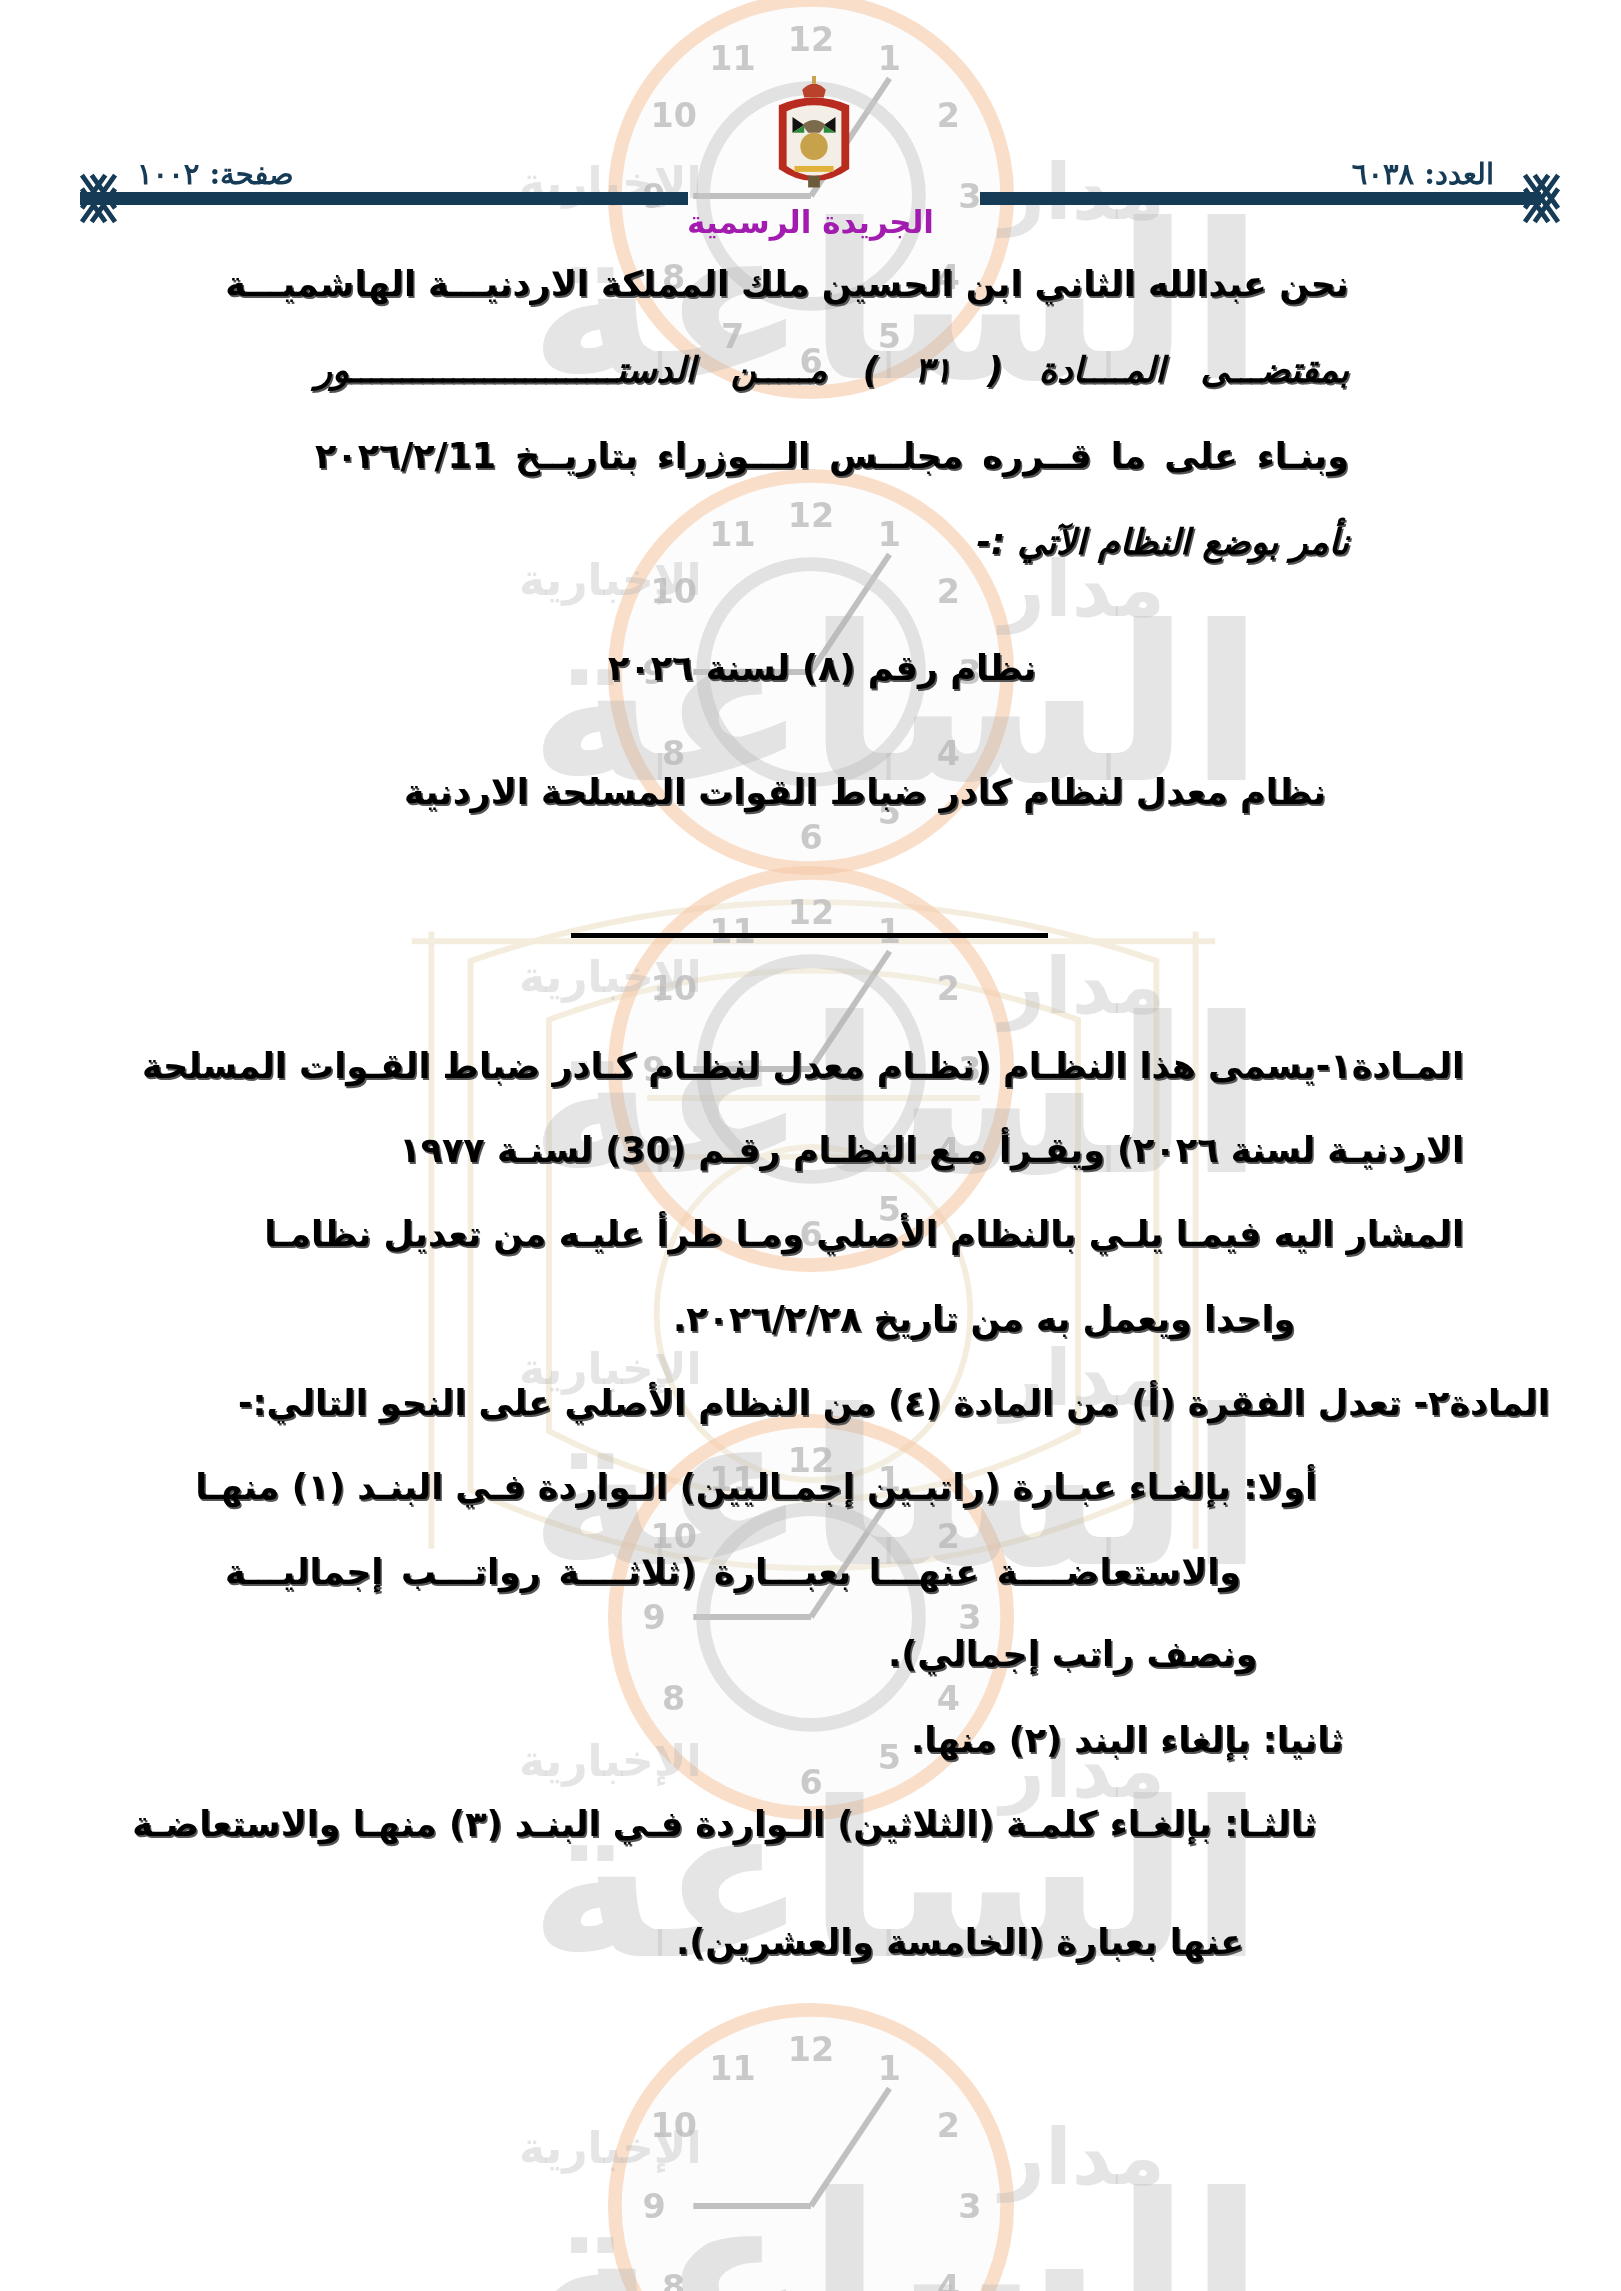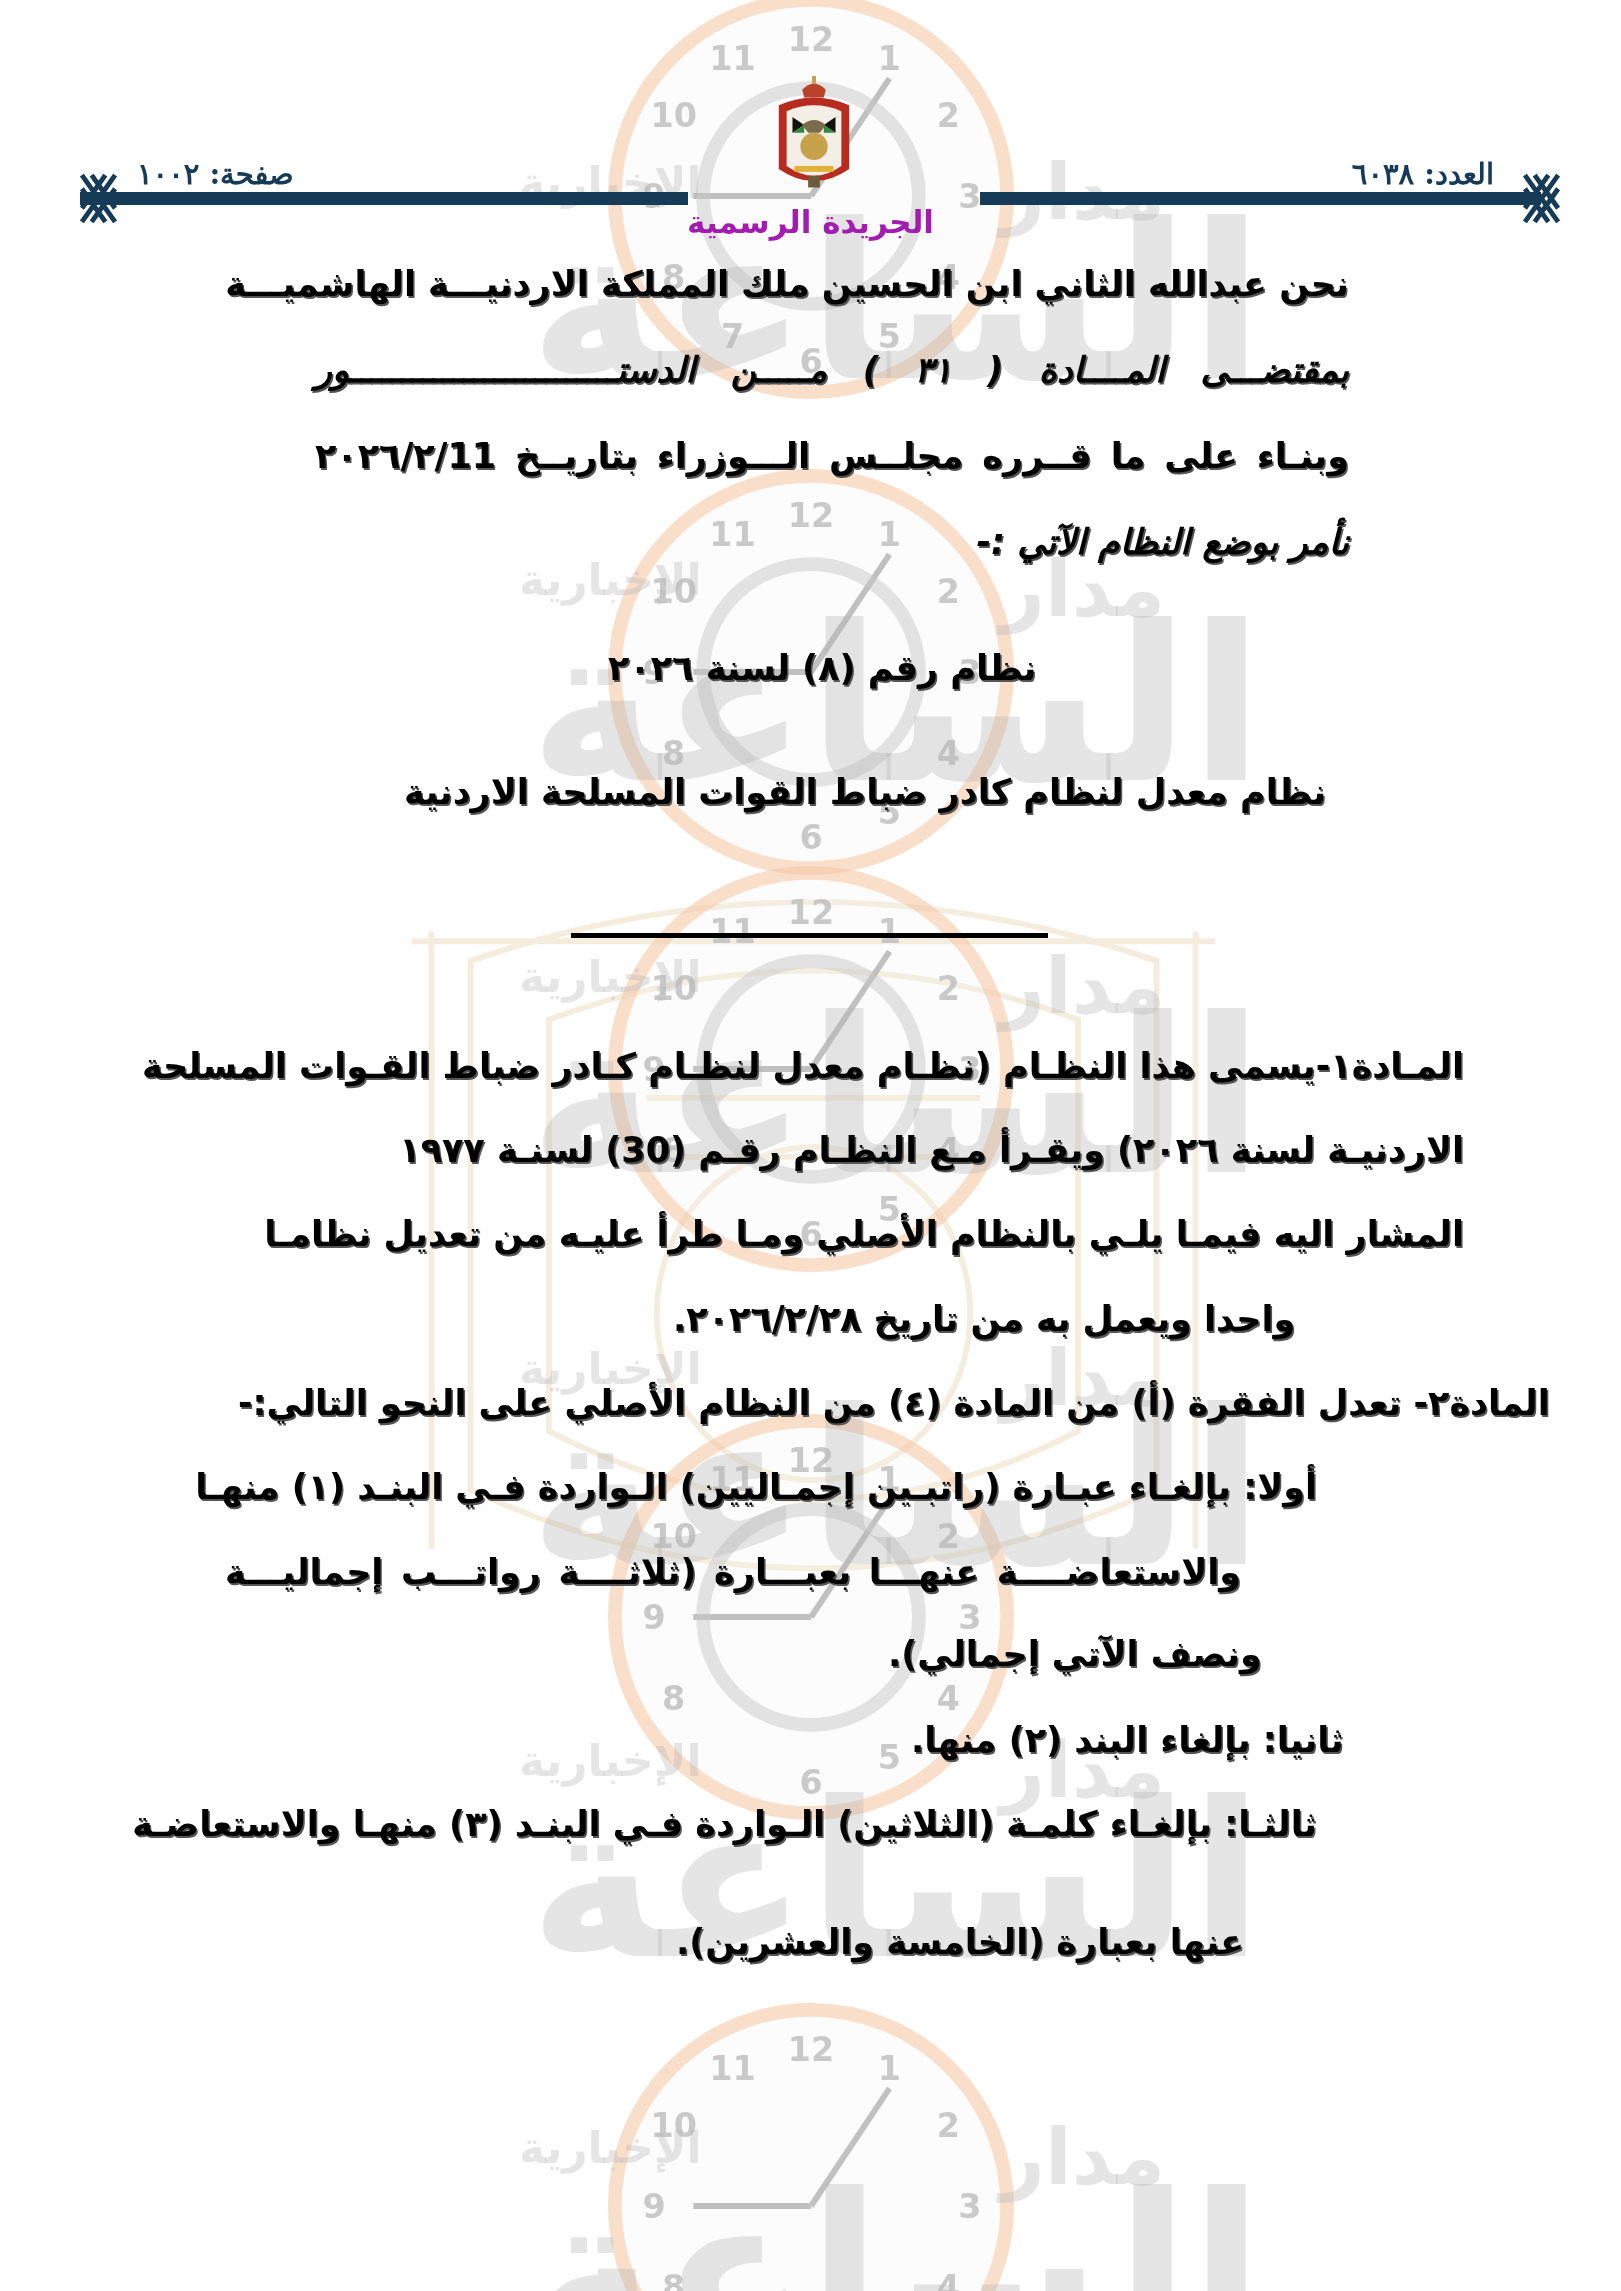--- a/index.html
+++ b/index.html
@@ -238,20 +238,20 @@
     <div class="ln just" style="right:157px; width:1240px; top:1045px;">المـادة١-يسمى هذا النظـام (نظـام معدل لنظـام كـادر ضباط القـوات المسلحة</div>
     <div class="ln just" style="right:157px; width:1019px; top:1129px;">الاردنيـة لسنة ٢٠٢٦) ويقـرأ مـع النظـام رقـم (30) لسنـة ١٩٧٧</div>
     <div class="ln just" style="right:157px; width:1019px; top:1213px;">المشار اليه فيمـا يلـي بالنظام الأصلي ومـا طرأ عليـه من تعديل نظامـا</div>
     <div class="ln" style="left:673px; top:1298px;">واحدا ويعمل به من تاريخ ٢٠٢٦/٢/٢٨.</div>
   </section>
 
   <section>
     <div class="ln" style="left:238px; top:1382px;">المادة٢- تعدل الفقرة (أ) من المادة (٤) من النظام الأصلي على النحو التالي:-</div>
     <div class="ln just" style="right:304px; width:1093px; top:1466px;">أولا: بإلغـاء عبـارة (راتبـين   إجمـاليين) الـواردة فـي البنـد (١) منهـا</div>
     <div class="ln just" style="right:380px; width:1016px; top:1551px;">والاستعاضــــة عنهـــا بعبـــارة (ثلاثــــة رواتـــب إجماليـــة</div>
-    <div class="ln" style="left:888px; top:1633px;">ونصف الآتي إجمالي).</div>
+    <div class="ln" style="left:888px; top:1633px;">ونصف راتب إجمالي).</div>
     <div class="ln" style="left:911px; top:1719px;">ثانيا: بإلغاء البند (٢) منها.</div>
     <div class="ln just" style="right:304px; width:1093px; top:1803px;">ثالثـا: بإلغـاء كلمـة (الثلاثين) الـواردة فـي البنـد (٣) منهـا والاستعاضـة</div>
     <div class="ln" style="left:676px; top:1921px;">عنها بعبارة (الخامسة والعشرين).</div>
   </section>
 
 </div>
 
 
 </body></html>

